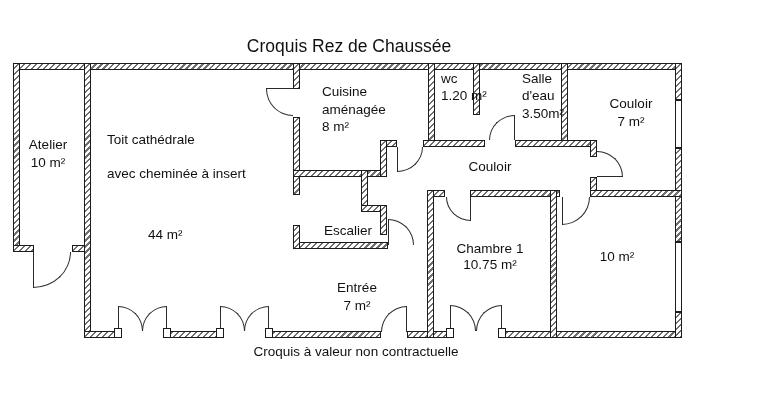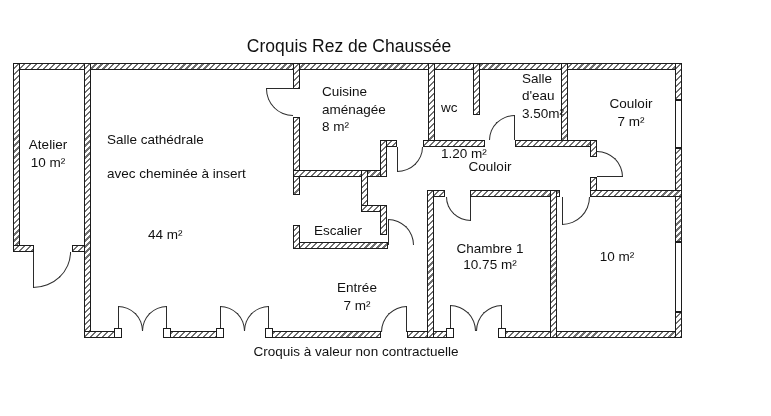--- a/index.html
+++ b/index.html
@@ -13,21 +13,21 @@
   .arc{position:absolute;box-sizing:border-box;}
   .arc.br{border-right:1px solid #2b2b2b;border-bottom:1px solid #2b2b2b;border-bottom-right-radius:100% 100%;}
   .arc.bl{border-left:1px solid #2b2b2b;border-bottom:1px solid #2b2b2b;border-bottom-left-radius:100% 100%;}
   .arc.tr{border-right:1px solid #2b2b2b;border-top:1px solid #2b2b2b;border-top-right-radius:100% 100%;}
   .arc.tl{border-left:1px solid #2b2b2b;border-top:1px solid #2b2b2b;border-top-left-radius:100% 100%;}
   .lbl{position:absolute;font-size:13.5px;line-height:16px;white-space:nowrap;}
   .center{transform:translateX(-50%);text-align:center;}
   .title{font-size:17.5px;}
   .salon-lines div{line-height:33.5px;}
   .cuisine-lines div{line-height:17.5px;}
-  .wc-lines div{line-height:16.5px;margin-top:29px;}
+  .wc-lines div{line-height:16.5px;}
   .salle-lines div{line-height:17.3px;}
   .bureau-lines div{line-height:18px;}
   .entree-lines div{line-height:18px;}
   .ch1-lines div{line-height:16px;text-align:center;}
   .ch2-lines div{line-height:33px;}
   .atelier-lines div{line-height:18px;}
 </style>
 </head>
 <body>
 
@@ -122,21 +122,21 @@
   <div class="leaf" style="left:501px;top:305px;width:1px;height:26px;"></div>
   <div class="post" style="left:446px;top:328px;width:8px;height:10px;"></div>
   <div class="post" style="left:498px;top:328px;width:8px;height:10px;"></div>
 
   <div class="lbl center atelier-lines" style="left:48px;top:136px;">
     <div>Atelier</div>
     <div>10 m²</div>
   </div>
 
   <div class="lbl salon-lines" style="left:107px;top:123px;">
-    <div>Salle cathédrale</div>
+    <div>Toit cathédrale</div>
     <div>avec cheminée à insert</div>
   </div>
   <div class="lbl" style="left:148px;top:227px;">44 m²</div>
 
   <div class="lbl cuisine-lines" style="left:322px;top:83px;">
     <div>Cuisine</div>
     <div>aménagée</div>
     <div>8 m²</div>
   </div>
 
@@ -151,21 +151,21 @@
     <div>3.50m²</div>
   </div>
 
   <div class="lbl center bureau-lines" style="left:631px;top:95px;">
     <div>Couloir</div>
     <div>7 m²</div>
   </div>
 
   <div class="lbl center" style="left:490px;top:159px;">Couloir</div>
 
-  <div class="lbl center" style="left:338px;top:223px;text-align:right;">Escalier</div>
+  <div class="lbl center" style="left:348px;top:223px;text-align:right;">Escalier</div>
 
   <div class="lbl center entree-lines" style="left:357px;top:279px;">
     <div>Entrée</div>
     <div>7 m²</div>
   </div>
 
   <div class="lbl center ch1-lines" style="left:490px;top:241px;">
     <div>Chambre 1</div>
     <div>10.75 m²</div>
   </div>

